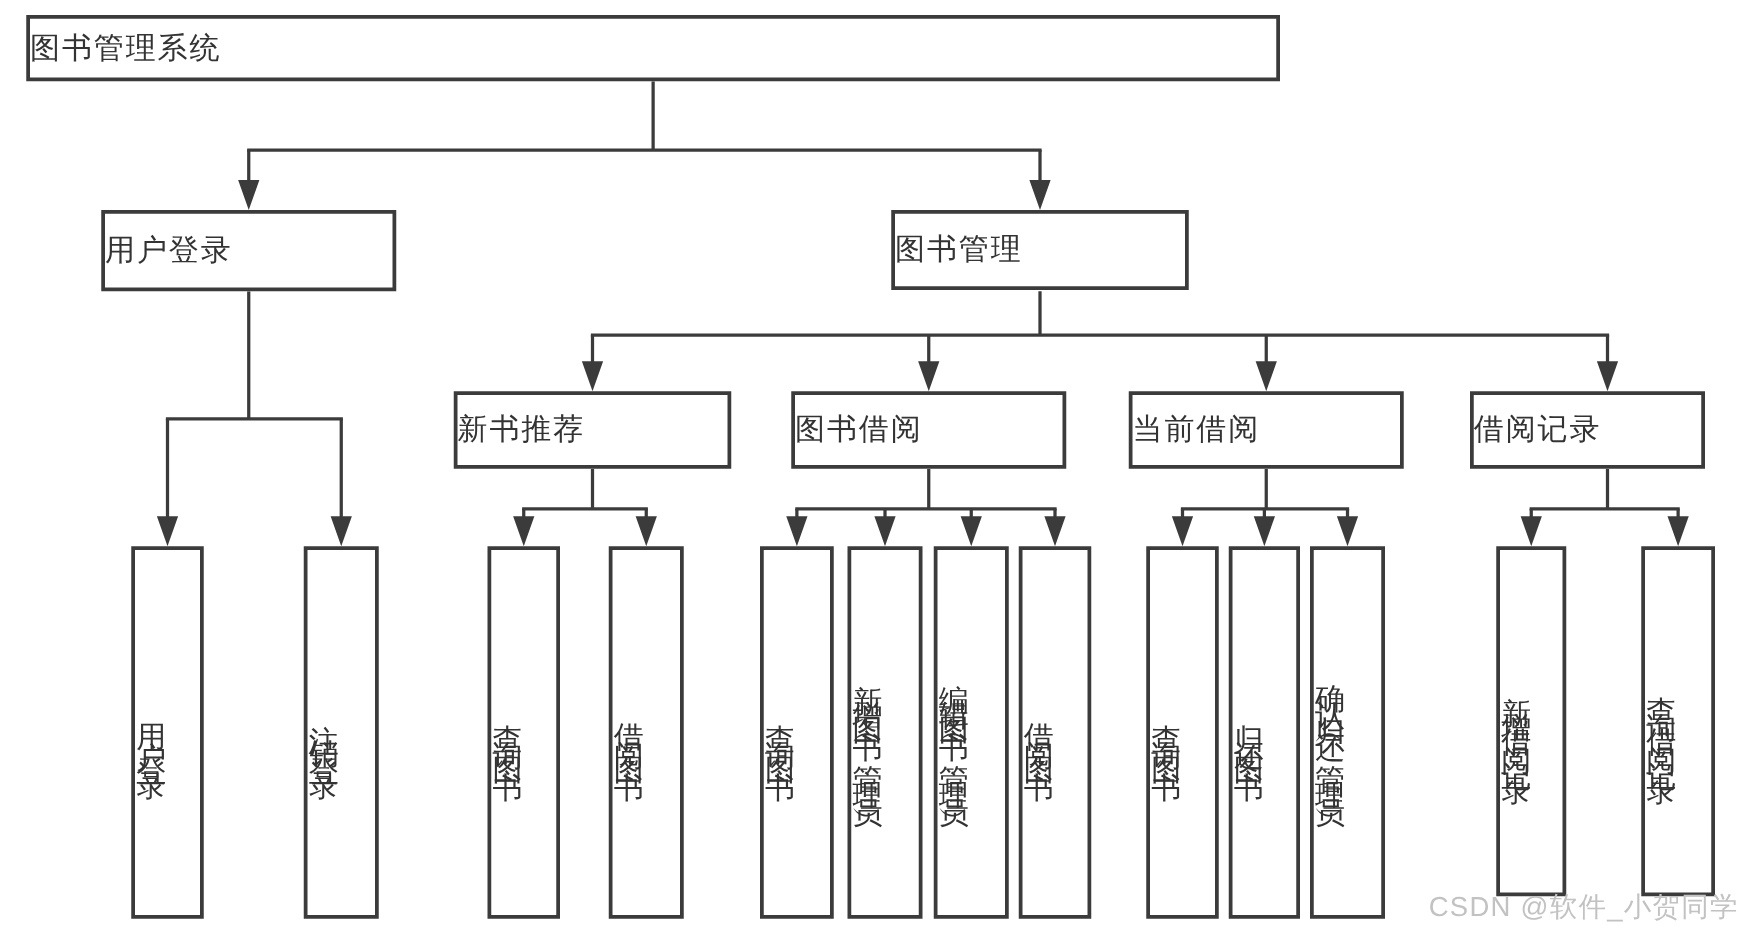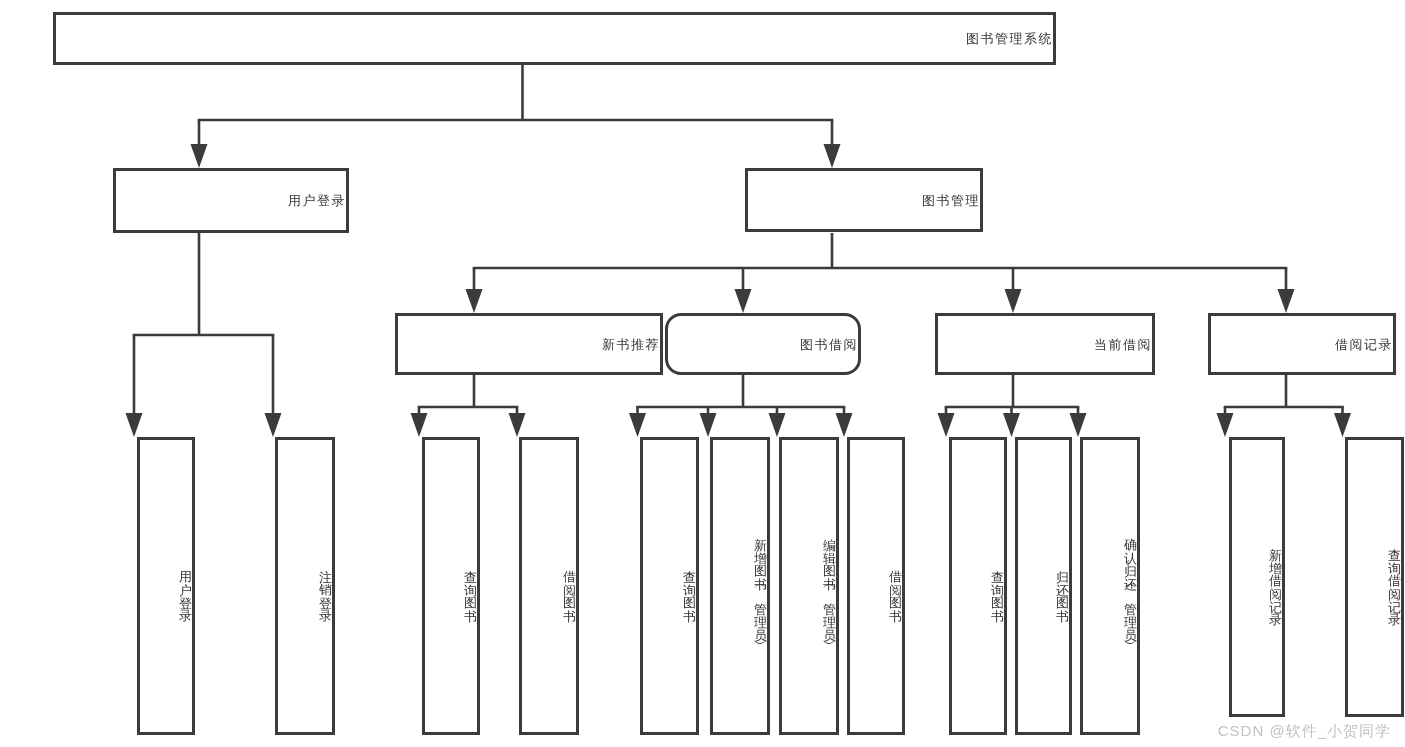--- a/index.html
+++ b/index.html
@@ -9,30 +9,30 @@
     --wm:#c2c2c2;
   }
   html,body{margin:0;padding:0;background:var(--bg);}
   body{font-family:"Liberation Sans","DejaVu Sans",sans-serif;}
   .canvas{
     position:relative;width:1405px;height:747px;background:var(--bg);overflow:hidden;
   }
   #connectors{position:absolute;left:0;top:0;width:1405px;height:747px;pointer-events:none;}
   .node{
     position:absolute;box-sizing:border-box;border:3px solid var(--line);
-    background:var(--bg);display:flex;align-items:center;justify-content:flex-end;
-    color:var(--text);font-size:13px;line-height:1;margin-left:32px;
+    background:var(--bg);display:flex;align-items:center;justify-content:flex-start;
+    color:var(--text);font-size:24px;line-height:1;
   }
   .node.h .lbl{letter-spacing:1.5px;white-space:nowrap;}
   .node.v .lbl{
     writing-mode:vertical-rl;text-orientation:mixed;
     letter-spacing:13px;white-space:nowrap;
   }
   .watermark{
-    position:absolute;right:14px;bottom:6px;font-size:15px;letter-spacing:1px;
+    position:absolute;right:14px;bottom:6px;font-size:22px;letter-spacing:1px;
     color:var(--wm);white-space:nowrap;z-index:5;
   }
 </style>
 </head>
 <body>
 
 <div class="canvas">
   <svg id="connectors" viewBox="0 0 1405 747" xmlns="http://www.w3.org/2000/svg">
       <line x1="522.5" y1="65" x2="522.5" y2="120" stroke="#3b3b3b" stroke-width="2.6"></line>
       <line x1="197.7" y1="120" x2="833.3" y2="120" stroke="#3b3b3b" stroke-width="2.6"></line>
@@ -96,24 +96,24 @@
       </div>
       <div class="node h" style="left: 713px; top: 168px; width: 238px; height: 64px;">
         <span class="lbl">图书管理</span>
       </div>
       <div class="node v" style="left: 105px; top: 437px; width: 58px; height: 298px;">
         <span class="lbl">用户登录</span>
       </div>
       <div class="node v" style="left: 243px; top: 437px; width: 60px; height: 298px;">
         <span class="lbl">注销登录</span>
       </div>
-      <div class="node h" style="left: 363px; top: 313px; width: 268px; height: 62px; padding-left: 33px;">
+      <div class="node h" style="left: 363px; top: 313px; width: 222px; height: 62px;">
         <span class="lbl">新书推荐</span>
       </div>
-      <div class="node h" style="left: 633px; top: 313px; width: 196px; height: 62px; border-radius: 16px;">
+      <div class="node h" style="left: 633px; top: 313px; width: 220px; height: 62px;">
         <span class="lbl">图书借阅</span>
       </div>
       <div class="node h" style="left: 903px; top: 313px; width: 220px; height: 62px;">
         <span class="lbl">当前借阅</span>
       </div>
       <div class="node h" style="left: 1176px; top: 313px; width: 188px; height: 62px;">
         <span class="lbl">借阅记录</span>
       </div>
       <div class="node v" style="left: 390px; top: 437px; width: 58px; height: 298px;">
         <span class="lbl">查询图书</span>

